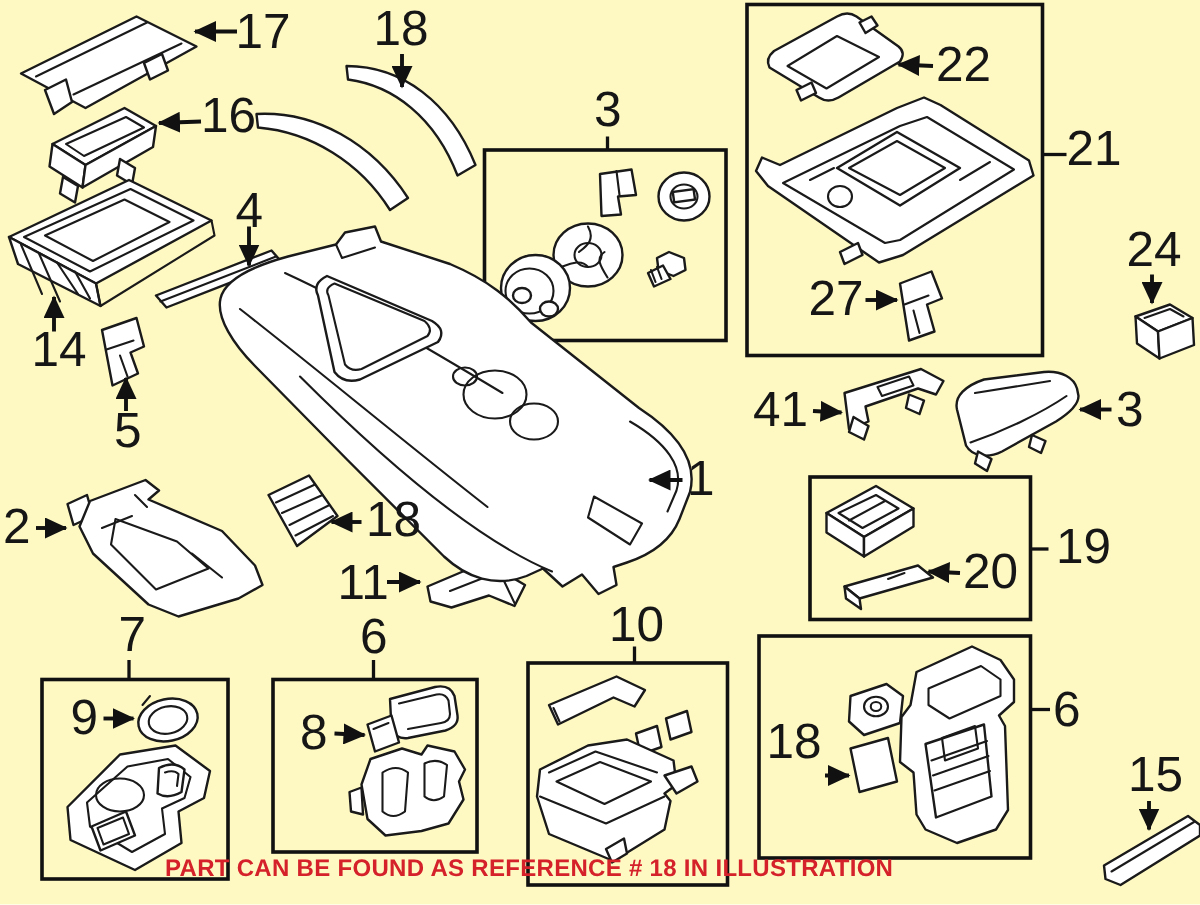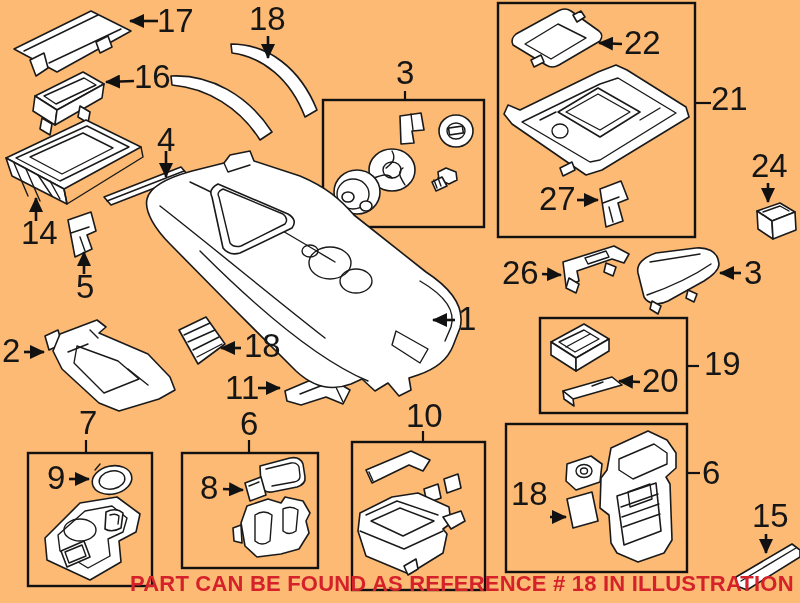--- a/index.html
+++ b/index.html
@@ -1,22 +1,22 @@
 <!DOCTYPE html>
 <html><head>
 <meta charset="utf-8">
 <style>
   html,body{margin:0;padding:0;background:#ffffff;}
-  .stage{position:relative;width:800px;height:603px;background:#fdba74;overflow:hidden;
+  .stage{position:relative;width:800px;height:603px;background:#fef9c3;overflow:hidden;
          font-family:"Liberation Sans",sans-serif;}
   .art{position:absolute;left:0;top:0;width:800px;height:603px;}
   .lbl{position:absolute;font-family:"Liberation Sans",sans-serif;font-size:33px;font-weight:400;
        color:#161616;line-height:1;white-space:nowrap;z-index:5;}
   .note{position:absolute;left:110px;top:571px;font-family:"Liberation Sans",sans-serif;
-        font-size:22px;font-weight:700;color:#d4212a;letter-spacing:0.2px;white-space:nowrap;z-index:9;margin-left:20px;}
+        font-size:16px;font-weight:700;color:#d4212a;letter-spacing:0.2px;white-space:nowrap;z-index:9;}
   
   .p{fill:#ffffff;stroke:#1a1a1a;stroke-width:1.6;stroke-linejoin:round;}
   .ln{fill:none;stroke:#1a1a1a;stroke-width:1.4;stroke-linejoin:round;stroke-linecap:round;}
   .bx{fill:none;stroke:#111111;stroke-width:2.4;}
   .ar{fill:none;stroke:#111111;stroke-width:2.6;}
   .cn{fill:none;stroke:#111111;stroke-width:2.2;}
 </style>
 </head>
 <body>
 
@@ -291,21 +291,21 @@
 <div class="lbl" style="left:134px;top:60px">16</div>
 <div class="lbl" style="left:249px;top:2px">18</div>
 <div class="lbl" style="left:396px;top:56px">3</div>
 <div class="lbl" style="left:624px;top:26px">22</div>
 <div class="lbl" style="left:711px;top:82px">21</div>
 <div class="lbl" style="left:539px;top:182px">27</div>
 <div class="lbl" style="left:751px;top:149px">24</div>
 <div class="lbl" style="left:157px;top:123px">4</div>
 <div class="lbl" style="left:21px;top:216px">14</div>
 <div class="lbl" style="left:76px;top:270px">5</div>
-<div class="lbl" style="left:502px;top:256px">26</div>
+<div class="lbl" style="left:502px;top:256px">41</div>
 <div class="lbl" style="left:744px;top:256px">3</div>
 <div class="lbl" style="left:458px;top:302px">1</div>
 <div class="lbl" style="left:704px;top:347px">19</div>
 <div class="lbl" style="left:642px;top:364px">20</div>
 <div class="lbl" style="left:244px;top:329px">18</div>
 <div class="lbl" style="left:225px;top:371px">11</div>
 <div class="lbl" style="left:2px;top:334px">2</div>
 <div class="lbl" style="left:79px;top:406px">7</div>
 <div class="lbl" style="left:47px;top:461px">9</div>
 <div class="lbl" style="left:240px;top:407px">6</div>

